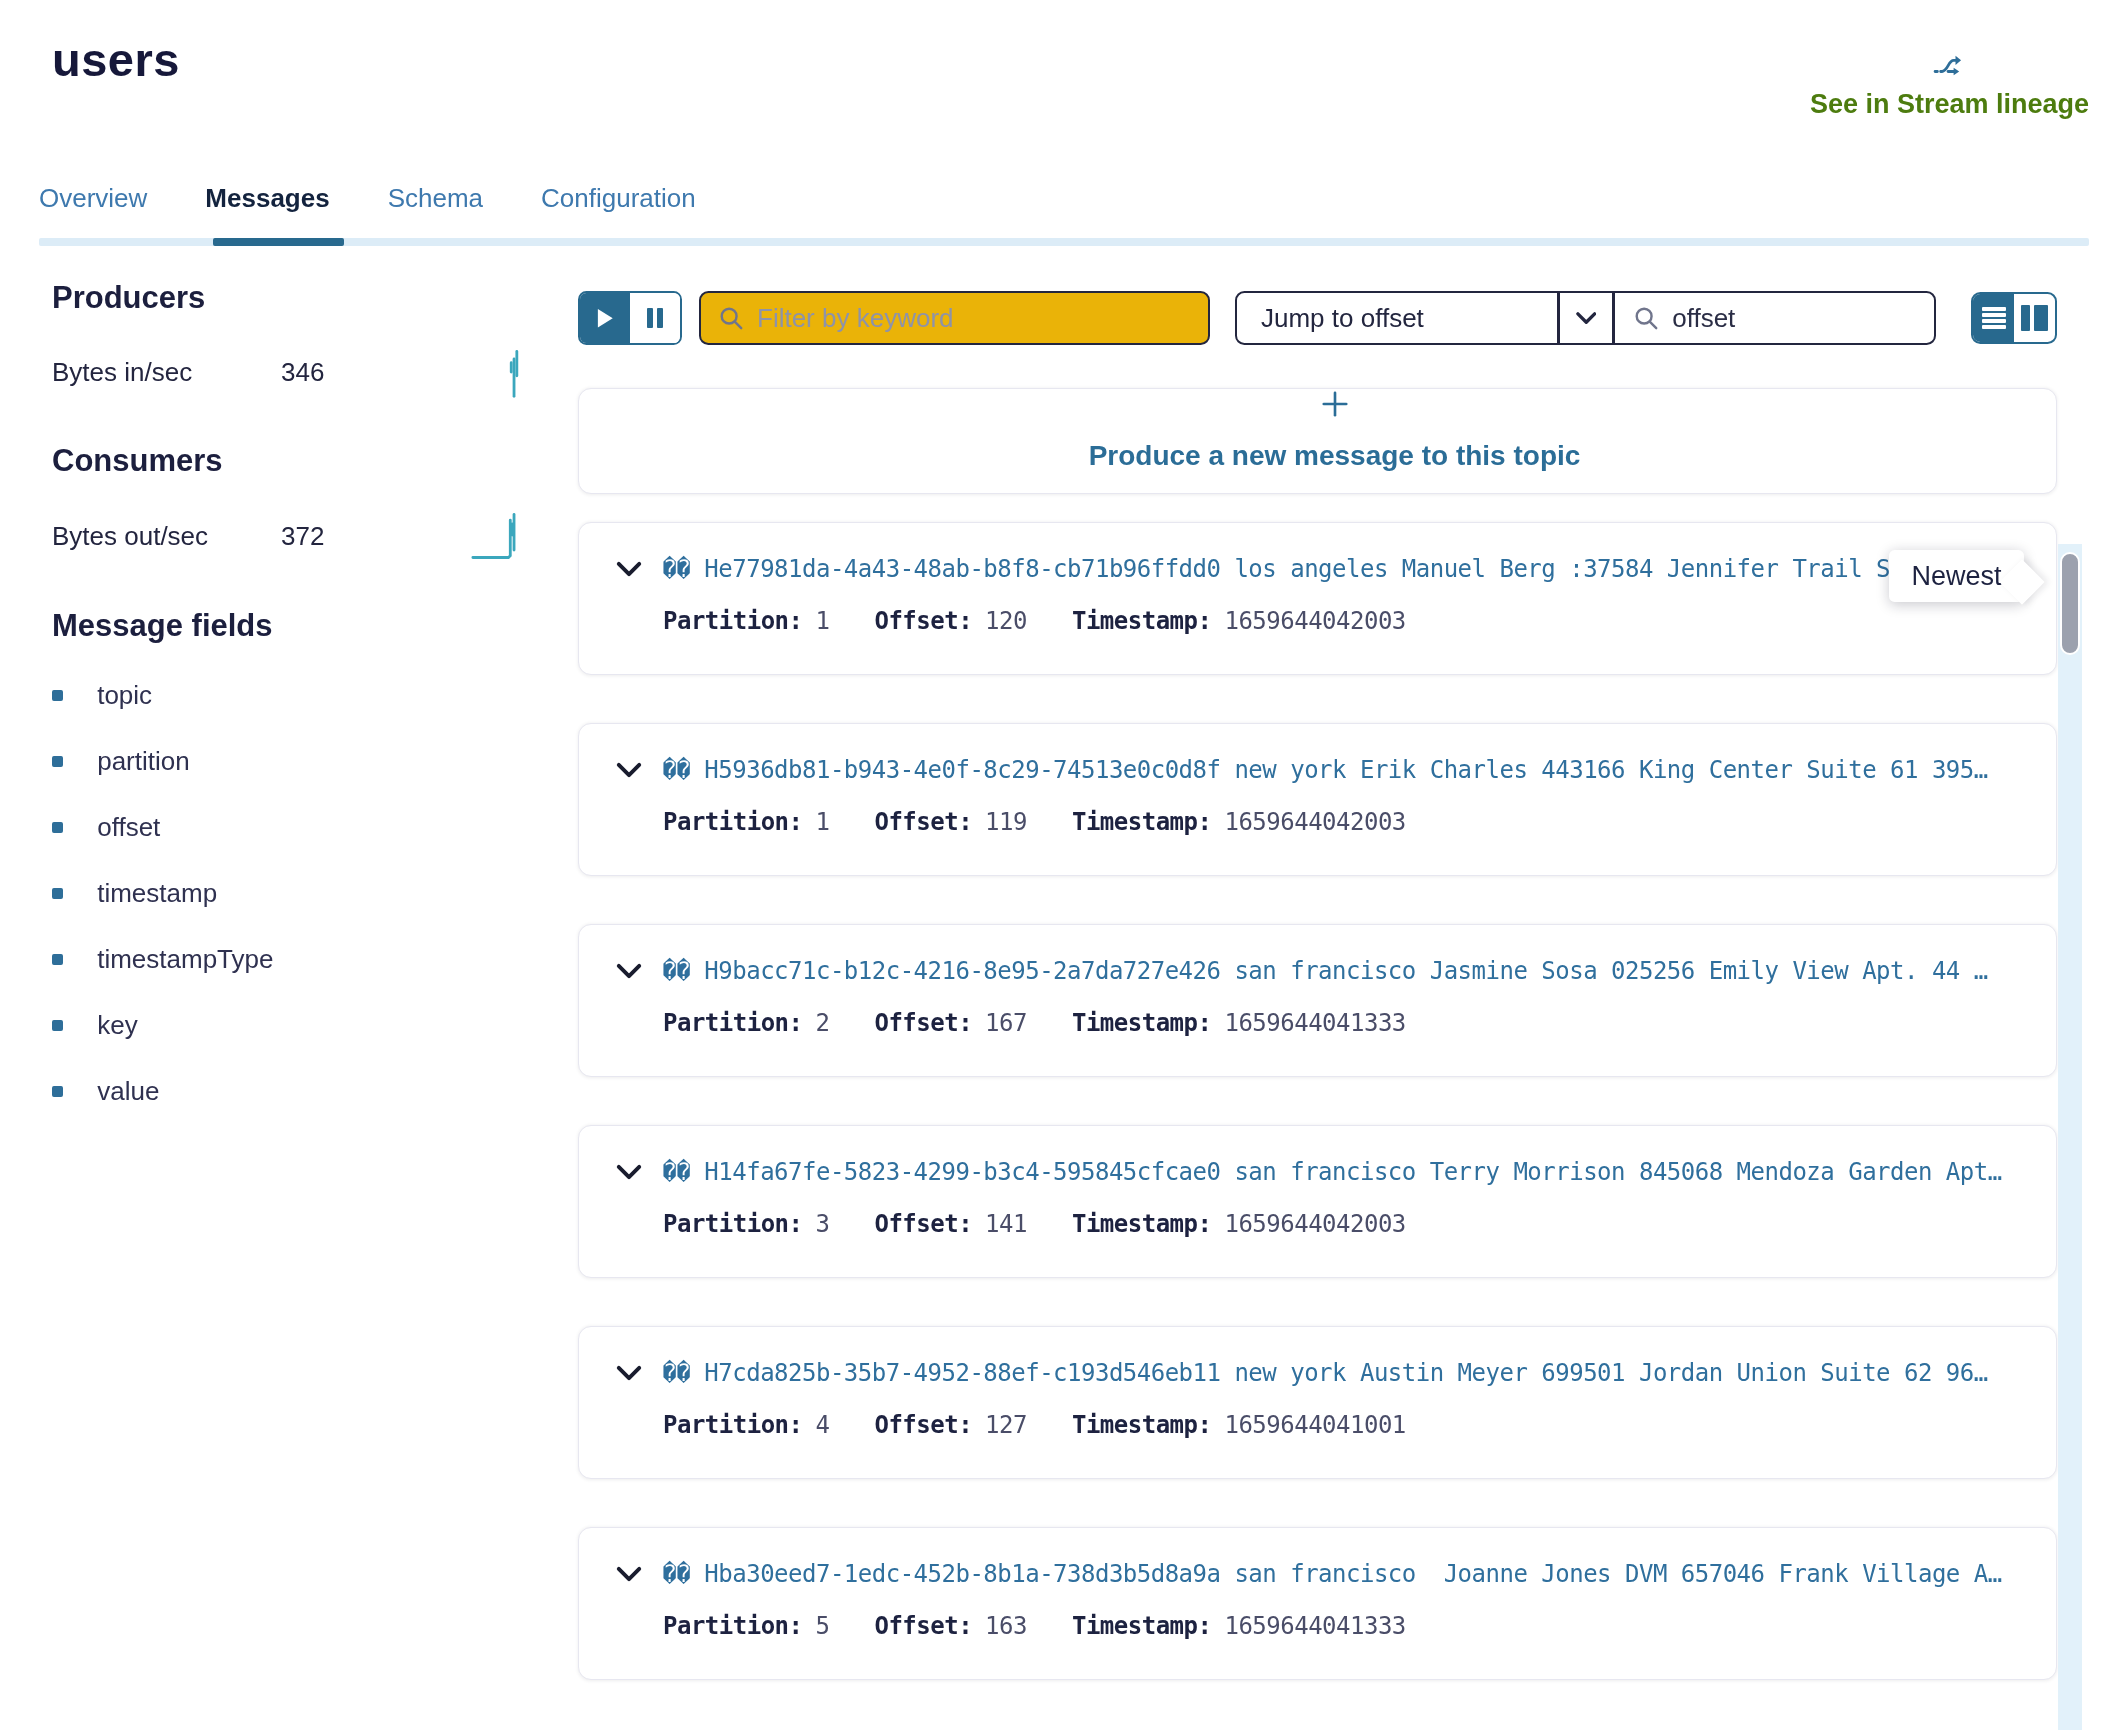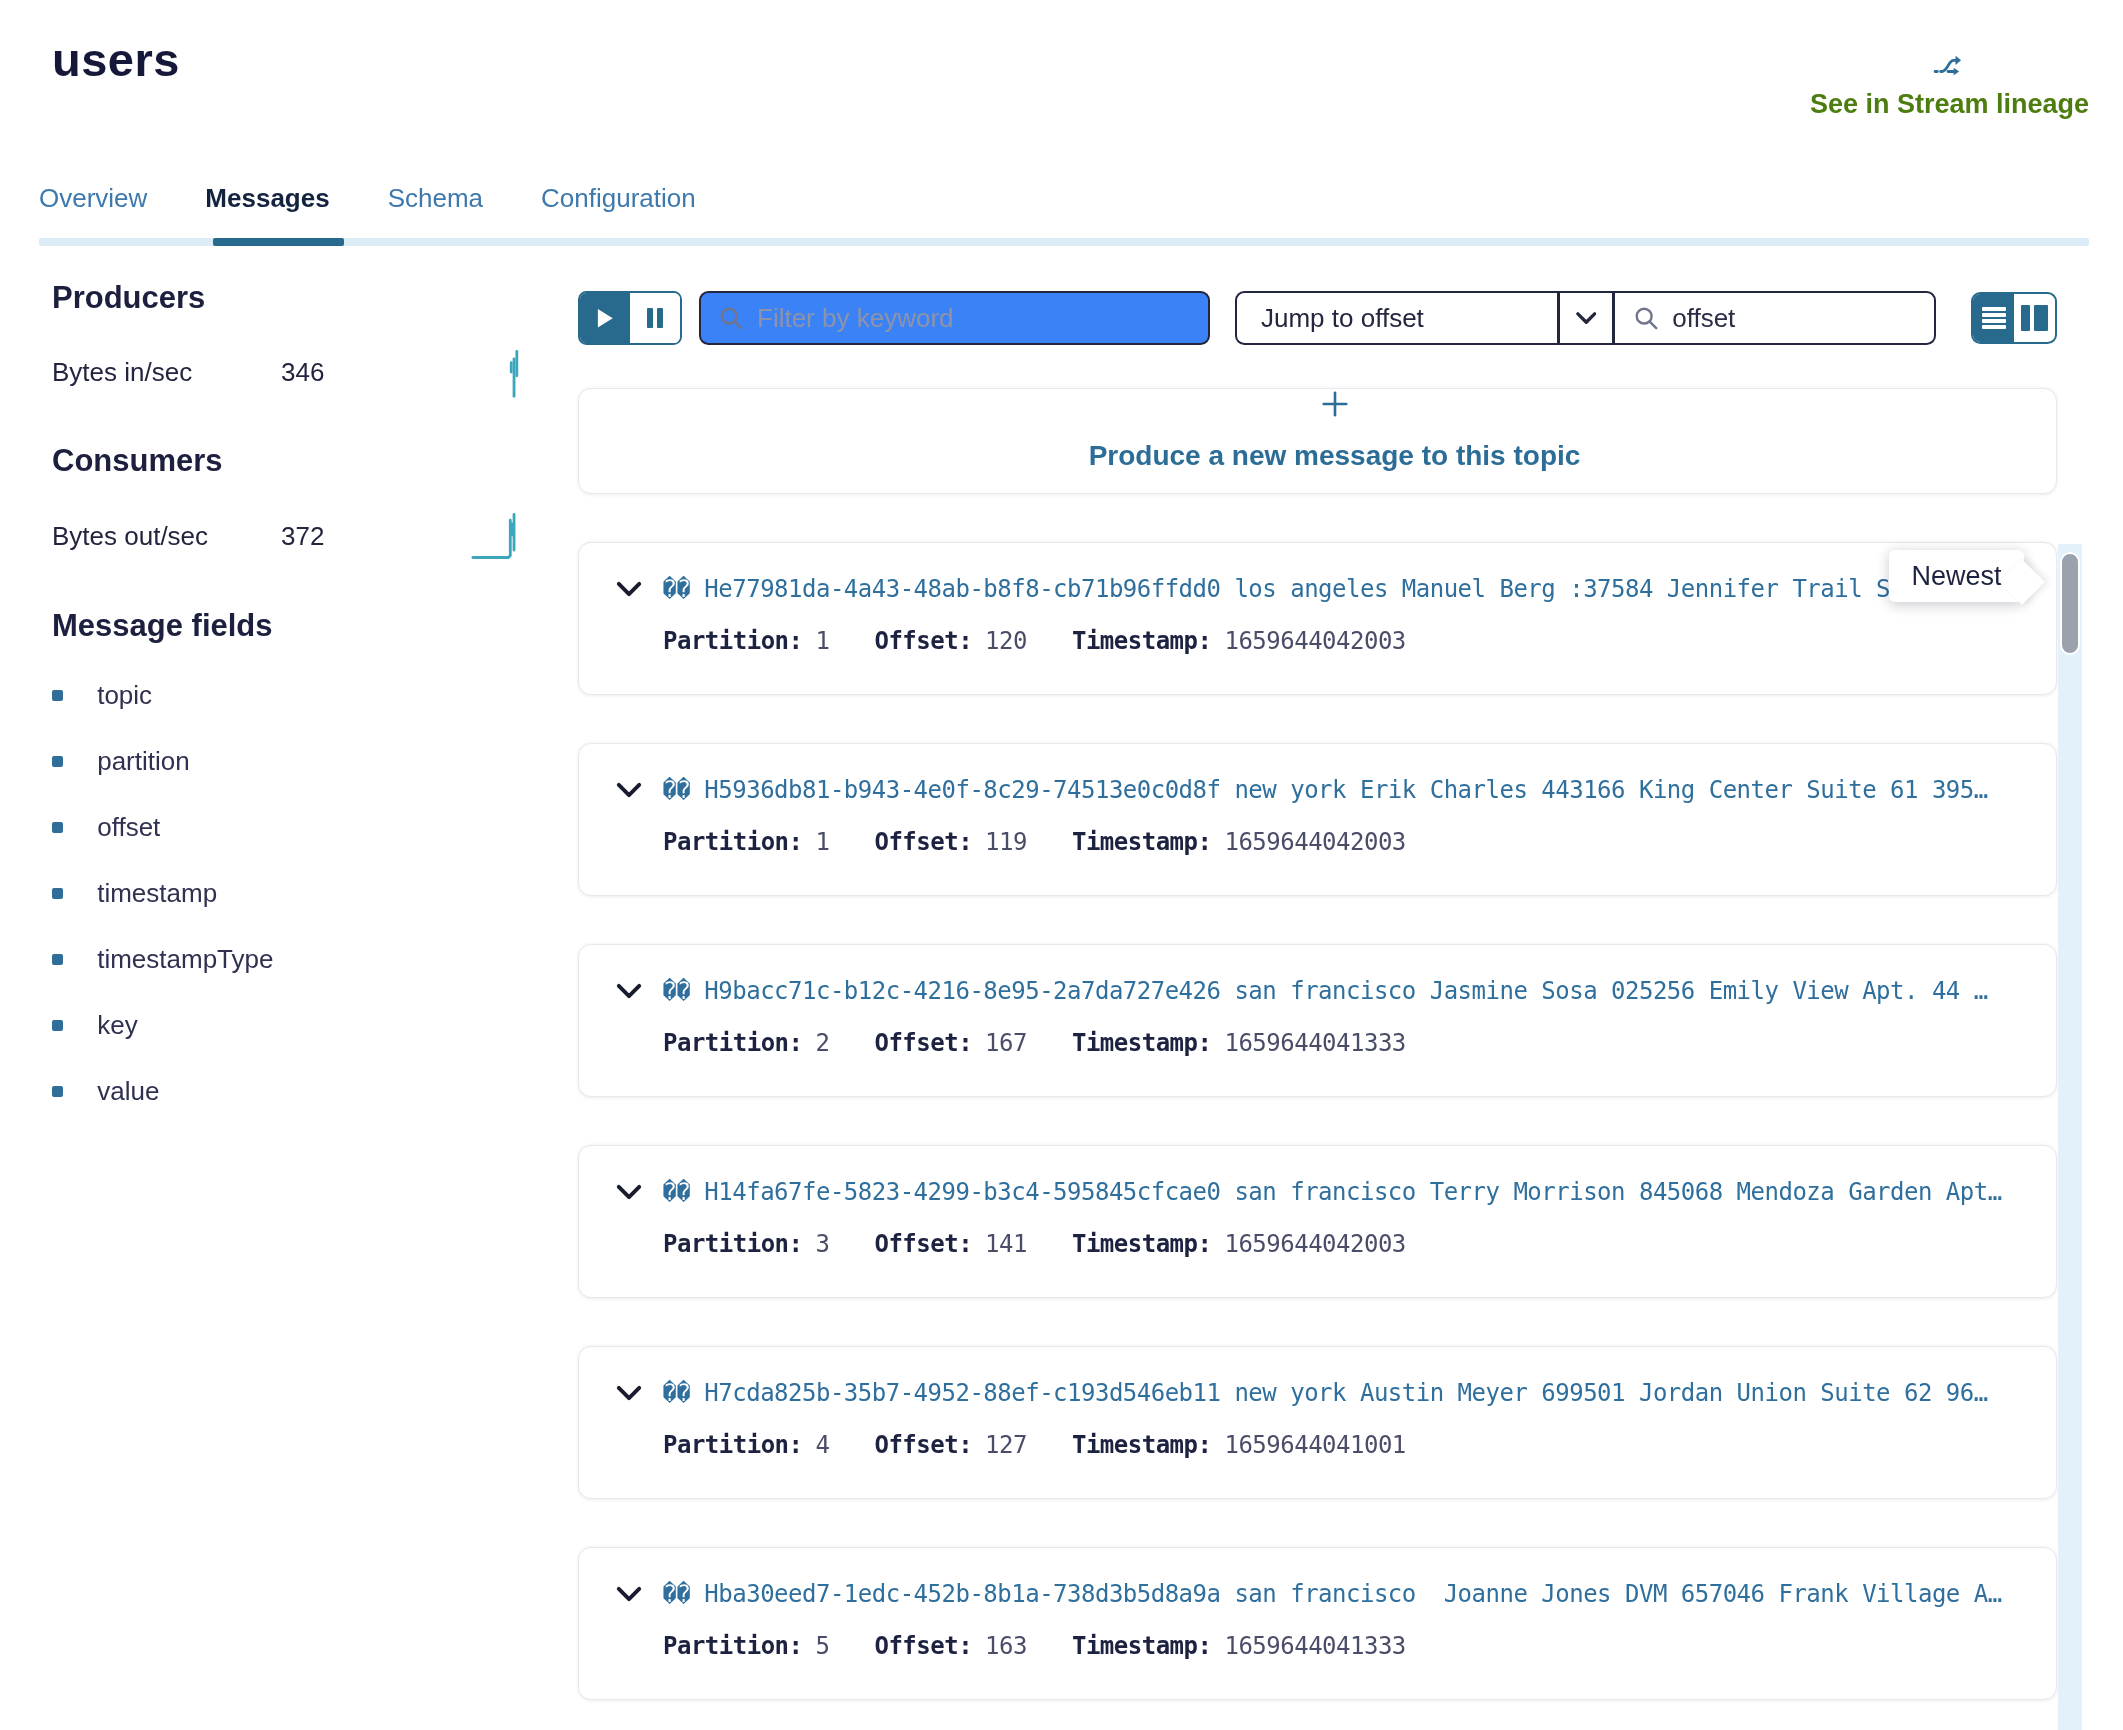--- a/index.html
+++ b/index.html
@@ -41,21 +41,21 @@
   
   .main { position:absolute; left:578px; top:291px; width:1479px; }
 
   .toolbar { display:flex; align-items:center; }
   .playgroup { width:104px; height:54px; border:2.8px solid #28698E; border-radius:8.4px; display:flex; overflow:hidden; flex:none; background:#fff; }
   .btn-play { flex:1; background:#28698E; display:flex; align-items:center; justify-content:center; cursor:pointer; }
   .btn-pause { flex:1; background:#ffffff; display:flex; align-items:center; justify-content:center; cursor:pointer; }
   .pause-bars { display:flex; gap:4.7px; }
   .pause-bars i { display:block; width:5.6px; height:20.5px; background:#28698E; border-radius:0.9px; }
 
-  .filter-box { margin-left:17px; width:511px; height:54px; border:2.8px solid #23263F; border-radius:9.3px; display:flex; align-items:center; padding:0 17px; gap:13px; background:#3b82f6; }
+  .filter-box { margin-left:17px; width:511px; height:54px; border:2.8px solid #23263F; border-radius:9.3px; display:flex; align-items:center; padding:0 17px; gap:13px; background:#eab308; }
   .filter-box input { border:none; outline:none; flex:1; font-size:26px; font-family:"Liberation Sans",sans-serif; color:#2A2D45; background:transparent; }
   .filter-box input::placeholder { color:#8E93A9; }
 
   .jump-group { margin-left:25px; height:54px; border:2.8px solid #23263F; border-radius:9.3px; display:flex; align-items:stretch; overflow:hidden; background:#fff; }
   .jump-label-cell { display:flex; align-items:center; padding:0 24px; width:320px; font-size:26px; color:#23263F; cursor:pointer; }
   .jump-divider { width:2.8px; background:#23263F; }
   .jump-chevron-cell { width:52px; display:flex; align-items:center; justify-content:center; cursor:pointer; }
   .offset-cell { display:flex; align-items:center; gap:13px; padding:0 18.6px; width:319px; }
   .offset-cell input { border:none; outline:none; width:100%; font-size:26px; font-family:"Liberation Sans",sans-serif; color:#2A2D45; background:transparent; }
 
@@ -64,21 +64,21 @@
   .vt.active { background:#28698E; }
   .list-icon i { display:block; width:24px; height:3.7px; background:#fff; border-radius:0.9px; margin:2.3px 0; }
   .col-icon { display:flex; gap:3.7px; }
   .col-icon i { display:block; height:26px; background:#28698E; border-radius:0.9px; }
   .col-icon .narrow { width:8.4px; }
   .col-icon .wide { width:14px; }
 
   .produce-card { margin-top:43px; height:106px; background:#fff; border:1.9px solid #E7E7F0; border-radius:13px; box-shadow:0 0.9px 3.7px rgba(20,20,40,0.08); display:flex; align-items:center; padding-left:34px; gap:20.5px; cursor:pointer;flex-direction:column; }
   .produce-label { color:#2B6D97; font-size:28px; font-weight:700; }
 
-  .msg-list { margin-top:48px; display:flex; flex-direction:column; gap:48px; }
+  .msg-list { margin-top:28px; display:flex; flex-direction:column; gap:48px; }
   .msg-card { height:153px; background:#fff; border:1.9px solid #E7E7F0; border-radius:13px; box-shadow:0 0.9px 3.7px rgba(20,20,40,0.08); padding:32px 24px 0 37px; }
   .msg-head { display:flex; align-items:center; gap:20.5px; cursor:pointer; }
   .msg-key { font-family:"DejaVu Sans Mono", monospace; font-size:24px; letter-spacing:-0.5px; color:#2F6F9D; white-space:pre; overflow:hidden; flex:1; }
   .msg-meta { margin-top:24px; margin-left:47px; display:flex; gap:45px; font-family:"DejaVu Sans Mono", monospace; font-size:24px; letter-spacing:-0.5px; color:#4A4D68; }
   .meta-group { display:flex; gap:13px; white-space:pre; }
   .meta-lbl { font-weight:700; color:#1D2240; }
 
   
   .tooltip { position:absolute; left:1889px; top:550px; height:52px; background:#fff; display:flex; align-items:center; padding:0 22.4px; font-size:27px; color:#1D2240; border-radius:5.6px; box-shadow:0 2.8px 13px rgba(20,20,40,0.22); z-index:6; }
   .tooltip-arrow { position:absolute; right:-14px; top:16px; width:32px; height:32px; background:#fff; transform:rotate(45deg); box-shadow:2.8px -2.8px 7.5px rgba(20,20,40,0.10); }

